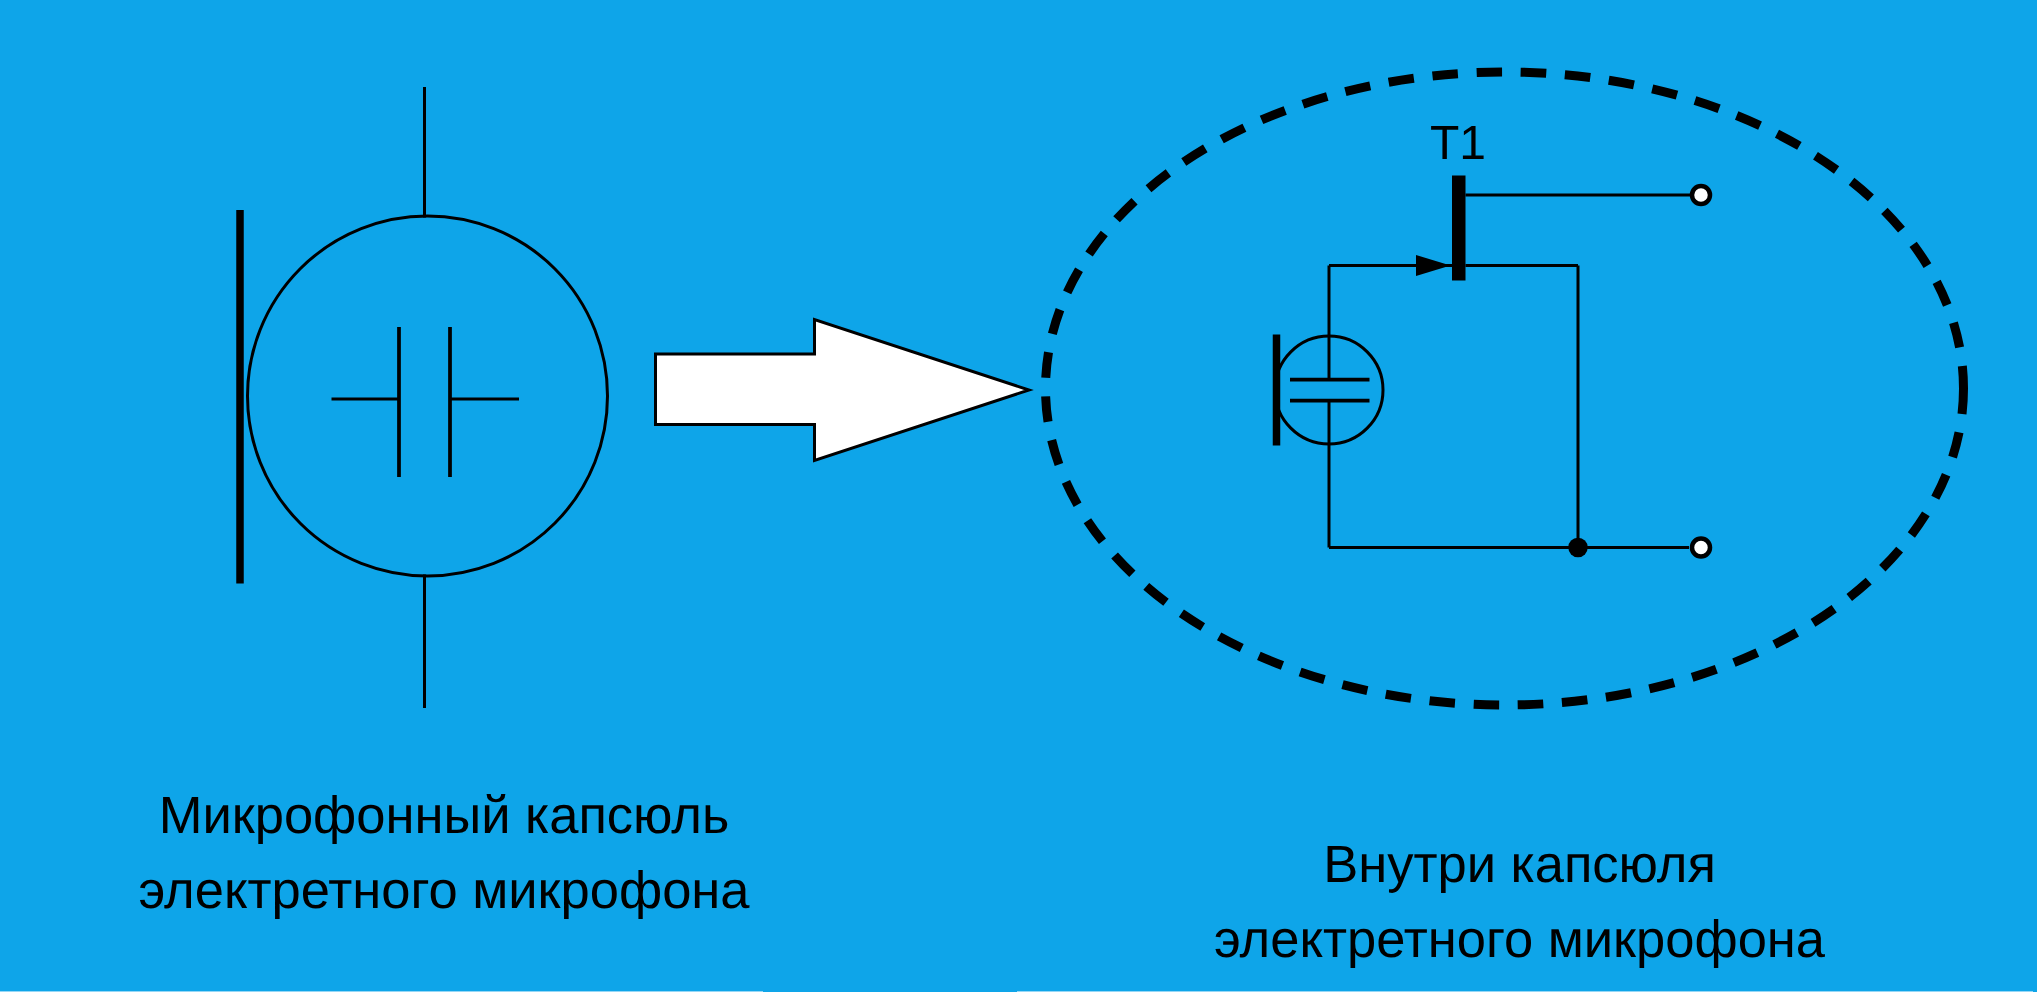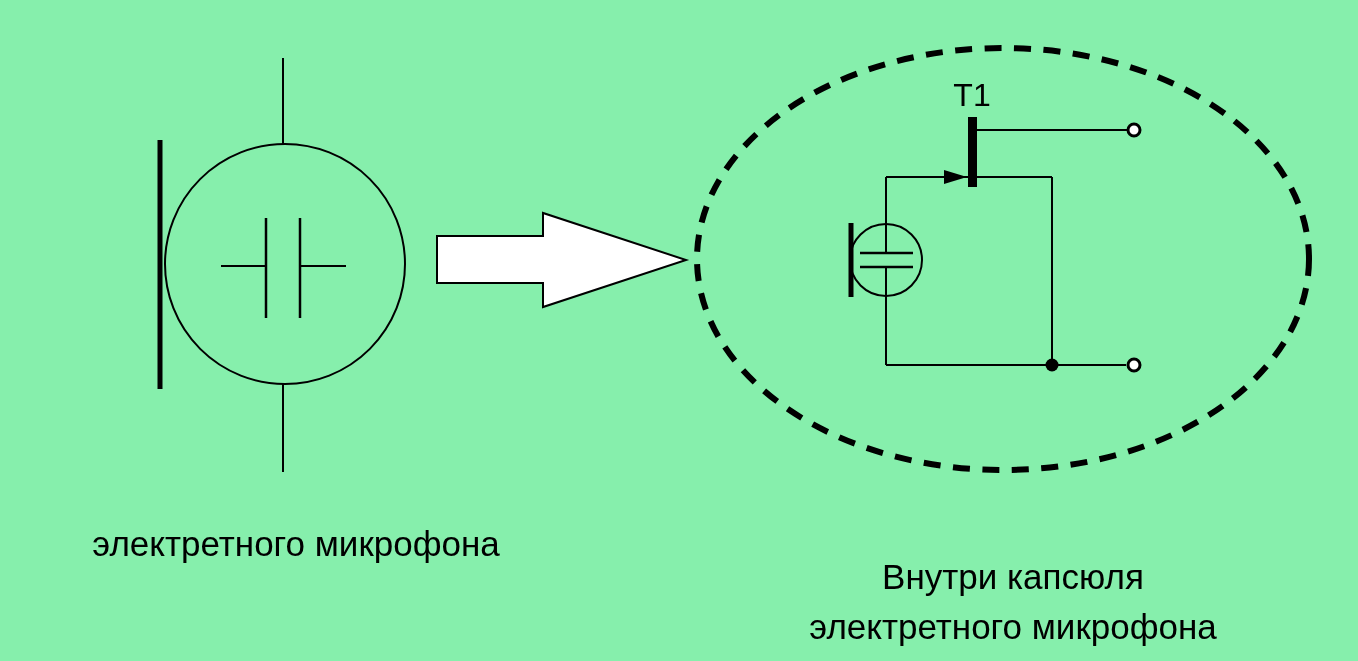--- a/index.html
+++ b/index.html
@@ -4,21 +4,21 @@
 <style>
   html, body {
     margin: 0;
     padding: 0;
     background: #ffffff;
   }
   .canvas {
     position: relative;
     width: 1358px;
     height: 661px;
-    background: #86efac;
+    background: #0ea5e9;
     overflow: hidden;
     font-family: "Liberation Sans", sans-serif;
   }
   .diagram-svg {
     position: absolute;
     left: 0;
     top: 0;
   }
   .caption {
     position: absolute;
@@ -87,20 +87,21 @@
       <circle cx="1052" cy="365" r="6.5" fill="#000000" stroke="none"></circle>
 
       <circle cx="1134" cy="130" r="6" fill="#ffffff" stroke-width="3"></circle>
       <circle cx="1134" cy="365" r="6" fill="#ffffff" stroke-width="3"></circle>
     </g>
 
     <text x="972" y="106" text-anchor="middle" class="t1-label">T1</text>
   </svg>
 
   <div class="caption caption-left">
+    <div>Микрофонный капсюль</div>
     <div>электретного микрофона</div>
   </div>
 
   <div class="caption caption-right">
     <div>Внутри капсюля</div>
     <div>электретного микрофона</div>
   </div>
 
 </div>
 

